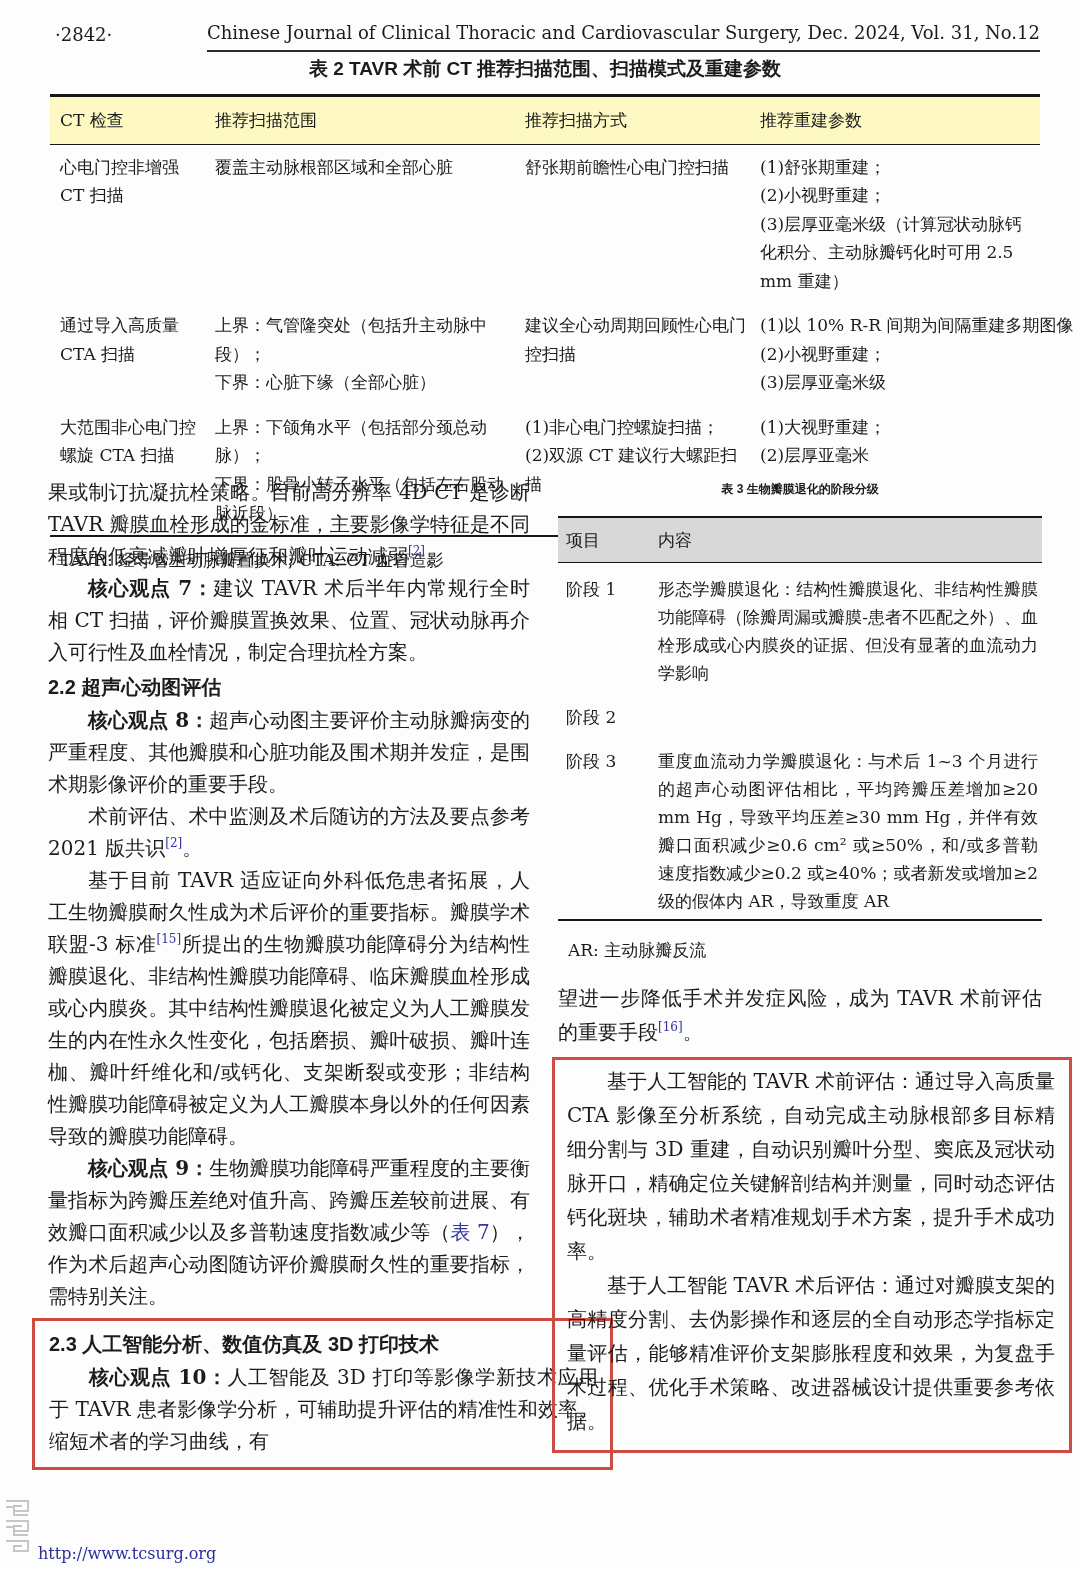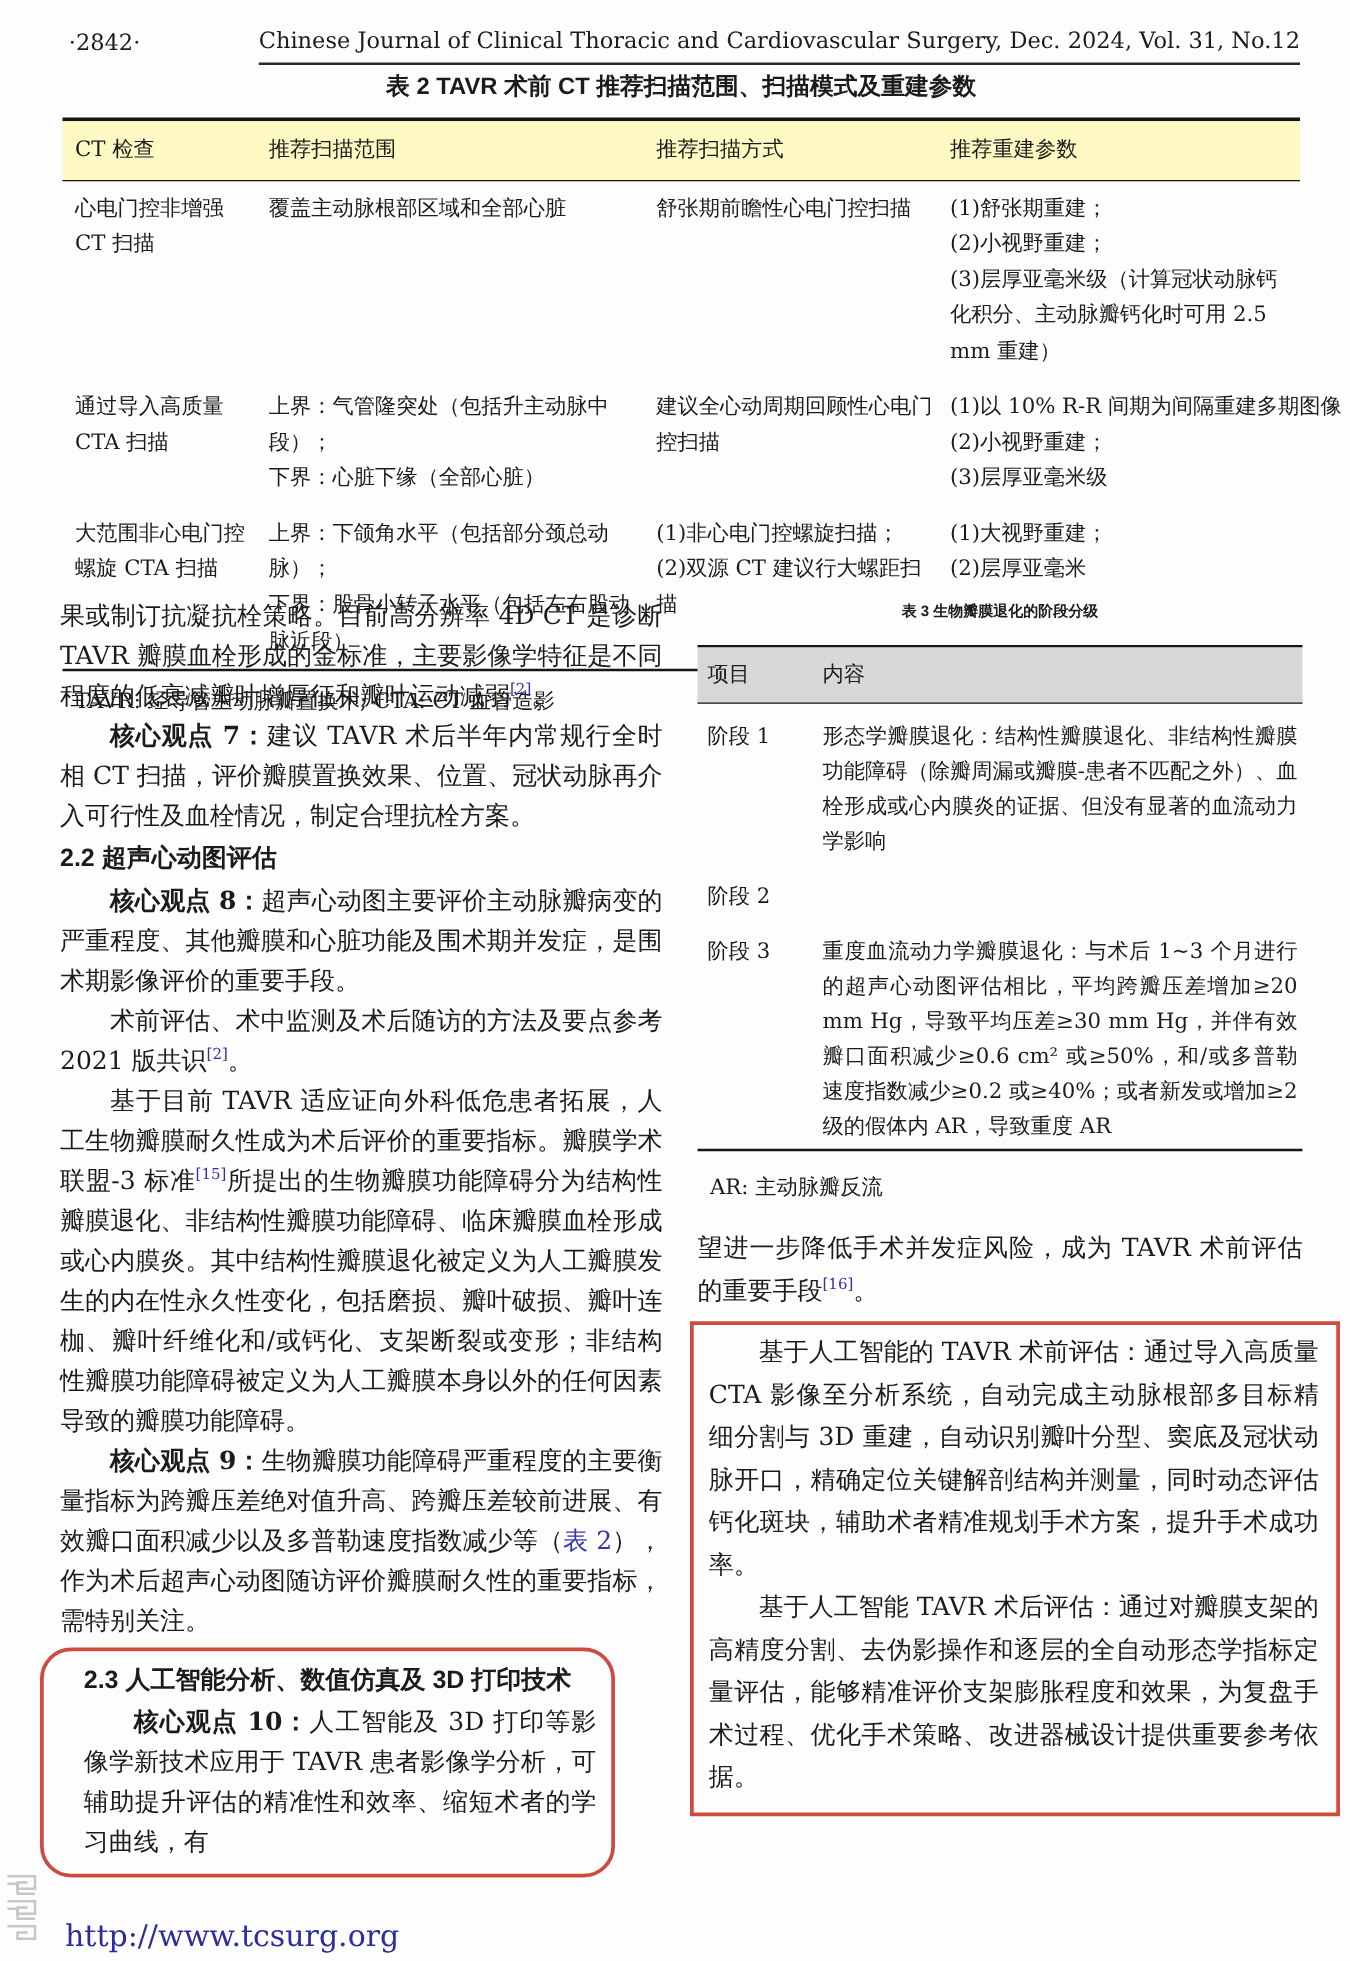--- a/index.html
+++ b/index.html
@@ -40,24 +40,24 @@
   .t3-title{text-align:center;font-weight:bold;font-size:12px;margin-bottom:10px;font-family:"Liberation Sans",sans-serif;}
   .t3{border-top:2.5px solid #161616;border-bottom:2px solid #161616;font-size:17px;line-height:28px;}
   .t3-head{display:grid;grid-template-columns:92px 392px;background:#d8d8d8;border-bottom:1.2px solid #161616;}
   .t3-head > div{padding:8px 4px 8px 8px;}
   .t3-row{display:grid;grid-template-columns:92px 392px;}
   .t3-row > div{padding:12px 4px 4px 8px;text-align:justify;}
   .t3-row > div:first-child{text-align:left;}
   .t3-note, .t2-note{font-size:17px;margin-top:12px;padding-left:10px;text-align:left;}
   
   .red-box{border:3px solid #cd4b40;box-sizing:border-box;}
-  .red-box-left{margin-left:-16px;width:460px;padding:4px 12px 10px 32px;margin-top:6px;border-radius:25px;}
+  .red-box-left{margin-left:-16px;width:581px;padding:4px 12px 10px 14px;margin-top:6px;}
   .red-box-right{margin-left:-6px;width:520px;padding:4px 14px 12px 12px;margin-top:8px;}
   
-  .footer{position:absolute;left:52px;bottom:6px;font-size:24px;}
+  .footer{position:absolute;left:38px;bottom:6px;font-size:16px;}
   .url{color:#2d2d9c;}
   .watermark{position:absolute;left:2px;bottom:14px;width:32px;height:58px;opacity:.55;}
 </style>
 </head>
 <body>
 
 <div class="page">
 
   <div class="pg-header">
     <span class="pg-num">·2842·</span>
@@ -124,21 +124,21 @@
     <div class="t2-note">TAVR: 经导管主动脉瓣置换术; CTA: CT 血管造影</div>
   </div>
 
   <div class="col-left">
     <p class="body-p"><span>果或制订抗凝抗栓策略。目前高分辨率 4D CT 是诊断 TAVR 瓣膜血栓形成的金标准，主要影像学特征是不同程度的低衰减瓣叶增厚征和瓣叶运动减弱</span><sup class="ref">[2]</sup><span>。</span></p>
     <p class="body-p indent"><span class="lead-b">核心观点 7：</span><span>建议 TAVR 术后半年内常规行全时相 CT 扫描，评价瓣膜置换效果、位置、冠状动脉再介入可行性及血栓情况，制定合理抗栓方案。</span></p>
     <div class="sec-h">2.2  超声心动图评估</div>
     <p class="body-p indent"><span class="lead-b">核心观点 8：</span><span>超声心动图主要评价主动脉瓣病变的严重程度、其他瓣膜和心脏功能及围术期并发症，是围术期影像评价的重要手段。</span></p>
     <p class="body-p indent"><span>术前评估、术中监测及术后随访的方法及要点参考 2021 版共识</span><sup class="ref">[2]</sup><span>。</span></p>
     <p class="body-p indent"><span>基于目前 TAVR 适应证向外科低危患者拓展，人工生物瓣膜耐久性成为术后评价的重要指标。瓣膜学术联盟-3 标准</span><sup class="ref">[15]</sup><span>所提出的生物瓣膜功能障碍分为结构性瓣膜退化、非结构性瓣膜功能障碍、临床瓣膜血栓形成或心内膜炎。其中结构性瓣膜退化被定义为人工瓣膜发生的内在性永久性变化，包括磨损、瓣叶破损、瓣叶连枷、瓣叶纤维化和/或钙化、支架断裂或变形；非结构性瓣膜功能障碍被定义为人工瓣膜本身以外的任何因素导致的瓣膜功能障碍。</span></p>
-    <p class="body-p indent"><span class="lead-b">核心观点 9：</span><span>生物瓣膜功能障碍严重程度的主要衡量指标为跨瓣压差绝对值升高、跨瓣压差较前进展、有效瓣口面积减少以及多普勒速度指数减少等（</span><span class="link">表 2</span><span>），作为术后超声心动图随访评价瓣膜耐久性的重要指标，需特别关注。</span></p>
+    <p class="body-p indent"><span class="lead-b">核心观点 9：</span><span>生物瓣膜功能障碍严重程度的主要衡量指标为跨瓣压差绝对值升高、跨瓣压差较前进展、有效瓣口面积减少以及多普勒速度指数减少等（</span><span class="link">表 7</span><span>），作为术后超声心动图随访评价瓣膜耐久性的重要指标，需特别关注。</span></p>
 
     <div class="red-box red-box-left">
       <div class="sec-h">2.3  人工智能分析、数值仿真及 3D 打印技术</div>
       <p class="body-p indent"><span class="lead-b">核心观点 10：</span><span>人工智能及 3D 打印等影像学新技术应用于 TAVR 患者影像学分析，可辅助提升评估的精准性和效率、缩短术者的学习曲线，有</span></p>
     </div>
   </div>
 
   <div class="col-right">
     <div class="t3-wrap">
       <div class="t3-title">表 3  生物瓣膜退化的阶段分级</div>

